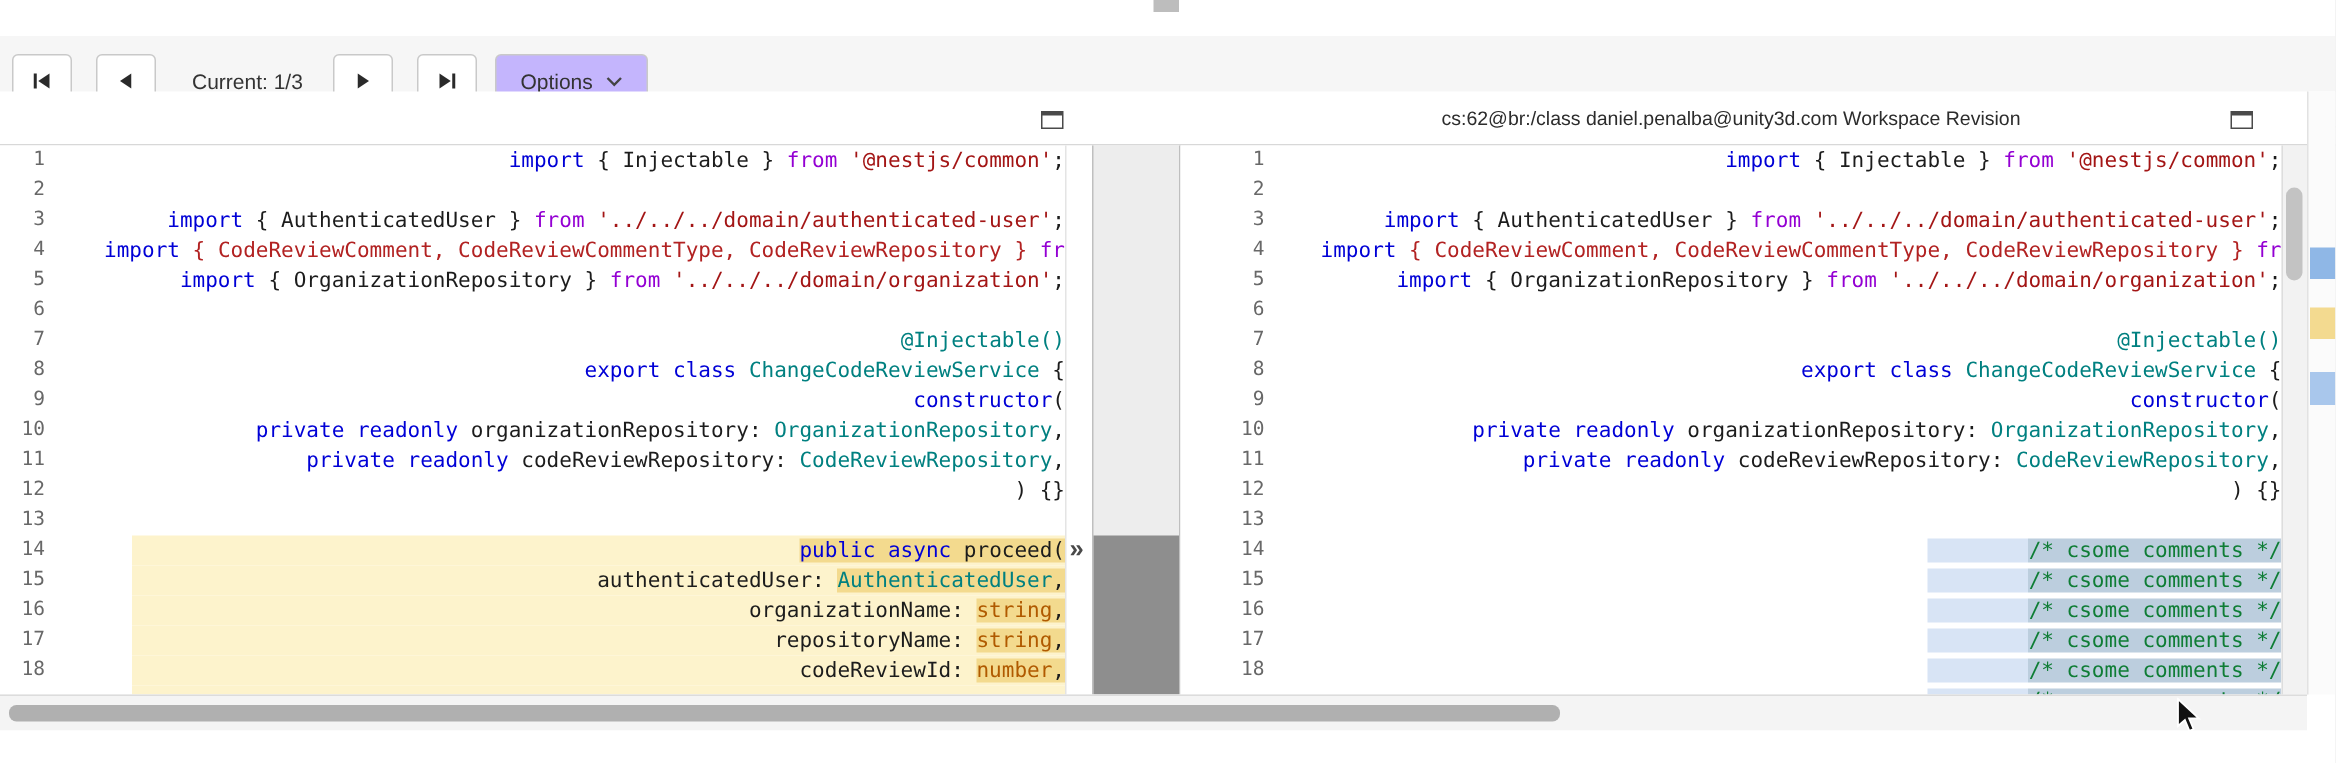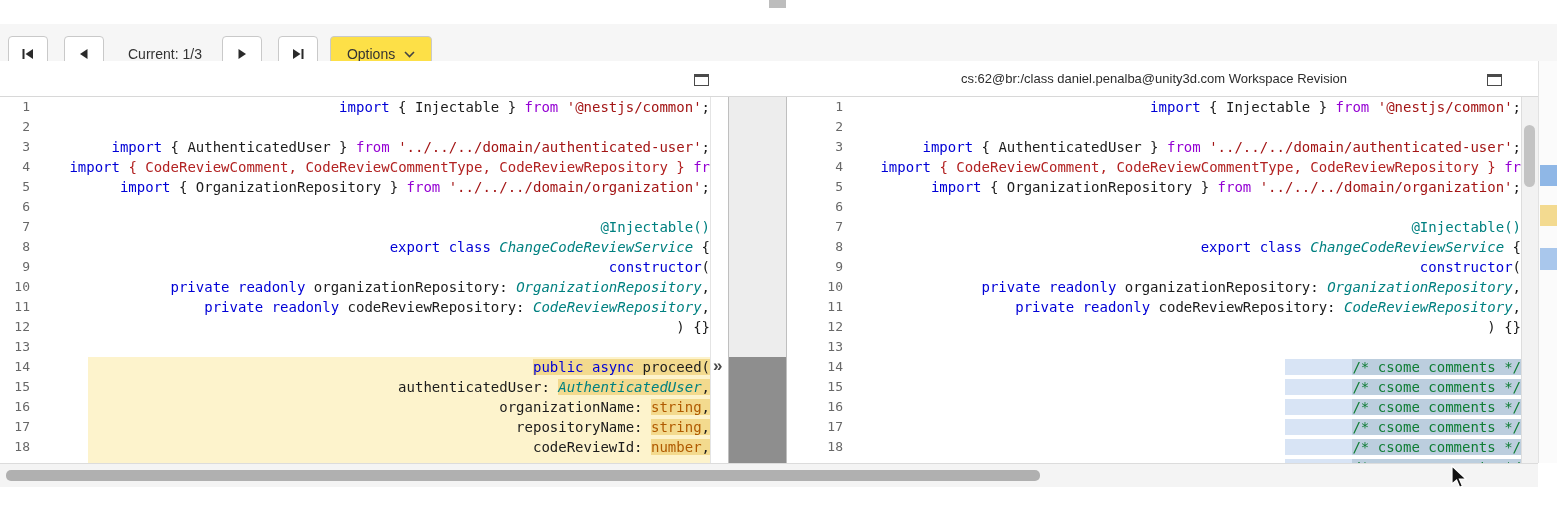--- a/index.html
+++ b/index.html
@@ -8,21 +8,21 @@
   
   .toolbar{position:absolute;left:0;top:0;width:1557px;height:61px;background:#f6f6f6;
            border-bottom:1px solid #e2e2e2;display:flex;align-items:center;box-sizing:border-box;margin-top:24px;}
   .tb-btn{height:36px;width:40px;background:#ffffff;border:1px solid #c9c9c9;border-radius:4px;
           display:flex;align-items:center;justify-content:center;padding:0;cursor:pointer;}
   .tb-btn svg{display:block;}
   #btn-first{margin-left:8px;}
   #btn-prev{margin-left:16px;}
   .current{margin-left:24px;margin-right:20px;font-size:14px;color:#333333;}
   #btn-last{margin-left:16px;}
-  .options-btn{margin-left:12px;height:36px;background:#fde047;border:1px solid #c9c9c9;border-radius:4px;
+  .options-btn{margin-left:12px;height:36px;background:#c4b5fd;border:1px solid #c9c9c9;border-radius:4px;
                display:flex;align-items:center;gap:9px;padding:0 16px;font-size:14px;color:#333333;cursor:pointer;
                font-family:"Liberation Sans",sans-serif;}
   .scroll-nub{position:absolute;left:769px;top:0;width:17px;height:8px;background:#bdbdbd;}
 
   
   .headers{position:absolute;left:0;top:61px;width:1557px;height:36px;background:#ffffff;
            border-bottom:1px solid #d8d8d8;box-sizing:border-box;}
   .hdr{position:absolute;top:0;height:35px;line-height:35px;text-align:center;font-size:13px;color:#2c2c2c;
        white-space:nowrap;overflow:hidden;}
   .hdr-left{left:0;width:728px;}
@@ -40,21 +40,21 @@
             font-size:14px;white-space:pre;}
   .ln{flex:none;text-align:right;color:var(--ln);padding-right:10px;font-size:13px;background:#ffffff;}
   .pane-left .ln{width:30px;}
   .pane-right .ln{width:56px;}
   .line-body{flex:1 1 auto;white-space:pre;text-align:right;}
   .row-yellow .line-body{background:var(--row_yellow);margin-left:48px;}
   .tk{white-space:pre;}
   .c-kw{color:var(--kw);}
   .c-im{color:var(--im);}
   .c-st{color:var(--st);}
-  .c-ty{color:var(--ty);font-style:italic;}
+  .c-ty{color:var(--ty);}
   .c-dc{color:var(--dc);}
   .c-bi{color:var(--bi);}
   .c-cm{color:var(--cm);font-weight:normal;}
   .c-rd{color:var(--rd);}
   .c-pl{color:var(--pl);}
   .b-y2{background:var(--tok_yellow);}
   .b-b1{background:var(--blue_light);}
   .b-b2{background:var(--blue_dark);}
 
   

